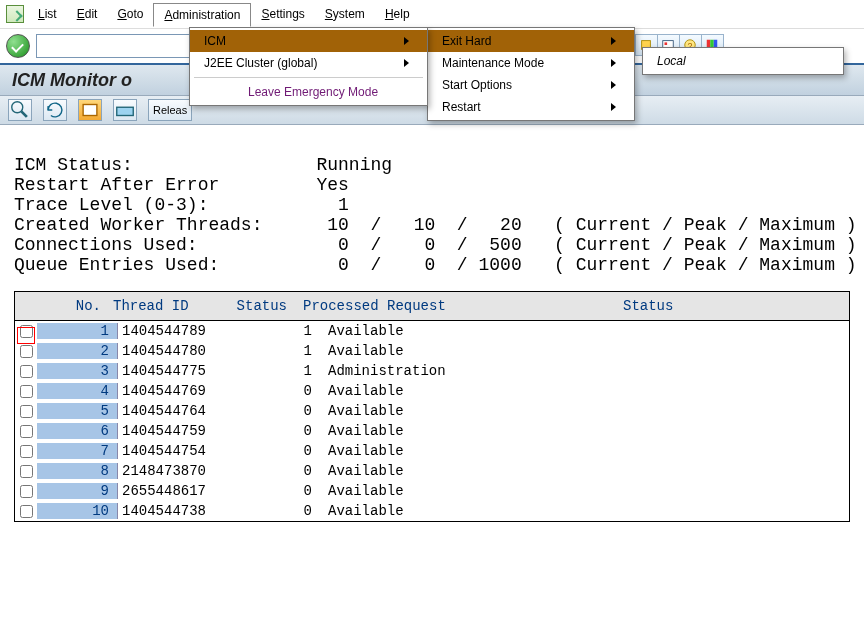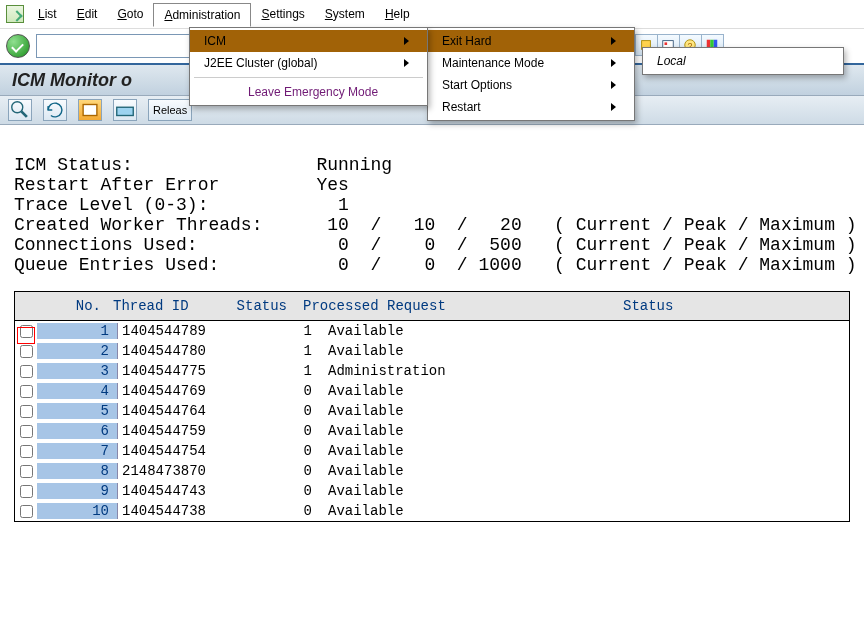--- a/index.html
+++ b/index.html
@@ -390,21 +390,21 @@
           <span class="tid">2148473870</span>
           <span class="num">0</span>
           <span class="st">Available</span>
           <span class="pr"></span>
         </div>
         <div class="grow">
           <span class="cb">
             <input type="checkbox" style="">
           </span>
           <span class="no">9</span>
-          <span class="tid">1404544743</span>
+          <span class="tid">2655448617</span>
           <span class="num">0</span>
           <span class="st">Available</span>
           <span class="pr"></span>
         </div>
         <div class="grow">
           <span class="cb">
             <input type="checkbox" style="">
           </span>
           <span class="no">10</span>
           <span class="tid">1404544738</span>

